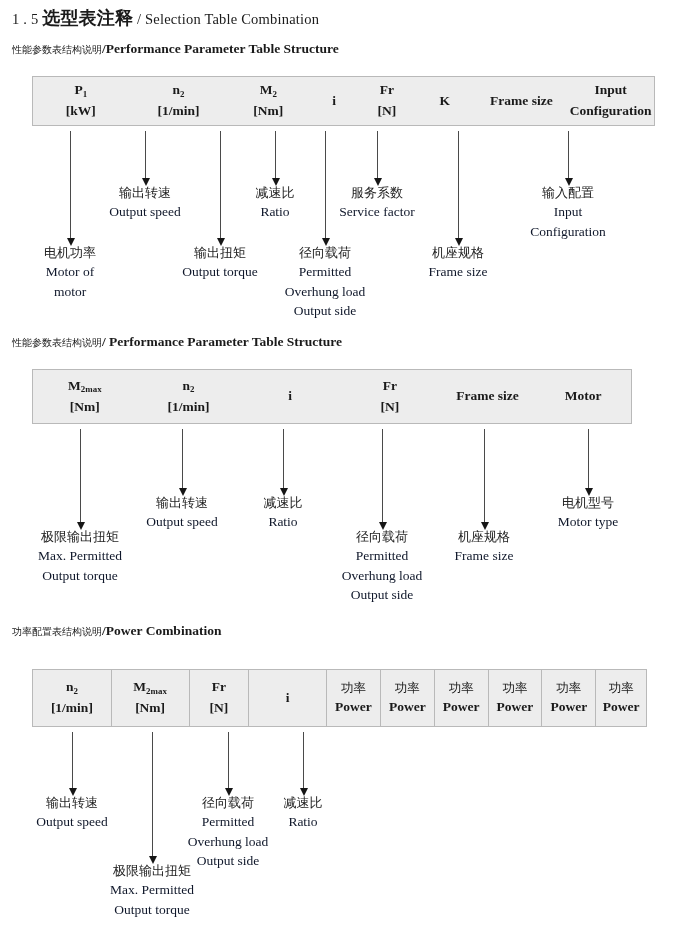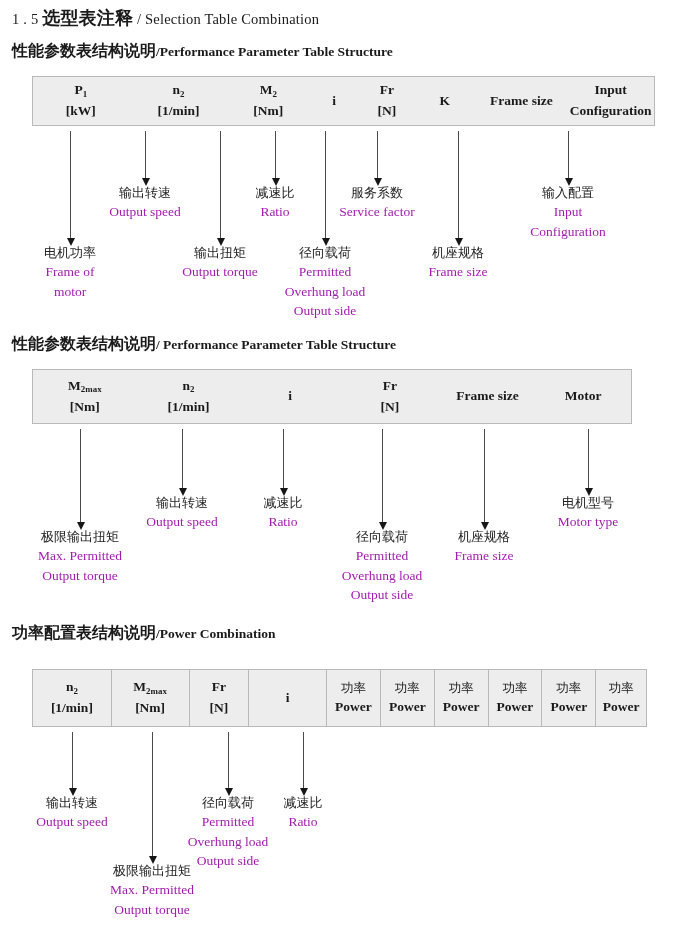--- a/index.html
+++ b/index.html
@@ -39,22 +39,22 @@
   }
 
   .sec-head {
     position: absolute;
     left: 12px;
     font-size: 13px;
     white-space: nowrap;
   }
   .sec-head .cn {
     font-family: "DejaVu Sans", sans-serif;
-    font-weight: bold;
-    font-size: 16px;
+    font-weight: normal;
+    font-size: 10px;
   }
   .sec-head .en {
     font-family: "Liberation Serif", serif;
     font-weight: bold;
     font-size: 13.5px;
   }
 
   
   .tbl {
     position: absolute;
@@ -123,21 +123,21 @@
   .note .cn {
     display: block;
     font-family: "DejaVu Sans", sans-serif;
     font-size: 13px;
     color: #232323;
   }
   .note .en {
     display: block;
     font-family: "Liberation Serif", serif;
     font-size: 13.5px;
-    color: #a21caf;
+    color: #0f172a;
   }
 </style>
 </head>
 <body>
 
 <div class="doc-title">
   <span class="num">1 . 5</span>
   <span class="cn">选型表注释</span>
   <span class="en">/</span>
   <span class="en">Selection Table Combination</span>
@@ -183,21 +183,21 @@
 <div class="arrow" style="left:145px; top:131px; height:48px;"></div>
 <div class="arrow" style="left:220px; top:131px; height:108px;"></div>
 <div class="arrow" style="left:275px; top:131px; height:48px;"></div>
 <div class="arrow" style="left:325px; top:131px; height:108px;"></div>
 <div class="arrow" style="left:377px; top:131px; height:48px;"></div>
 <div class="arrow" style="left:458px; top:131px; height:108px;"></div>
 <div class="arrow" style="left:568px; top:131px; height:48px;"></div>
 
 <div class="note" style="left:70px;  top:244px;">
     <span class="cn">电机功率</span>
-    <span class="en">Frame of</span>
+    <span class="en">Motor of</span>
     <span class="en">motor</span>
   </div>
 <div class="note" style="left:145px; top:184px;">
     <span class="cn">输出转速</span>
     <span class="en">Output speed</span>
   </div>
 <div class="note" style="left:220px; top:244px;">
     <span class="cn">输出扭矩</span>
     <span class="en">Output torque</span>
   </div>

